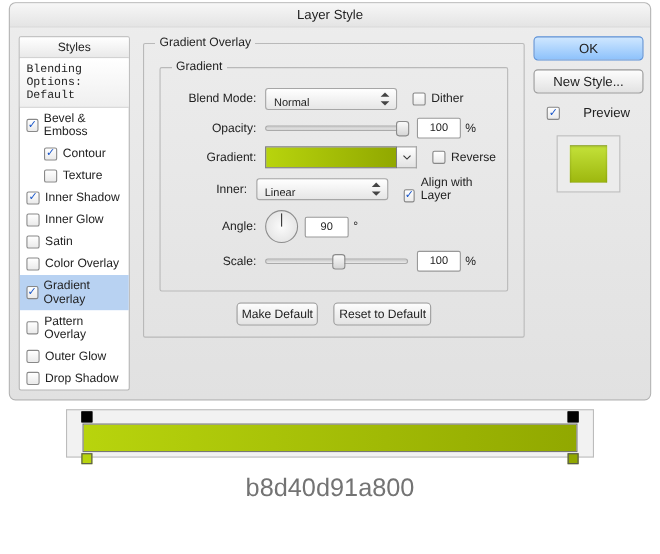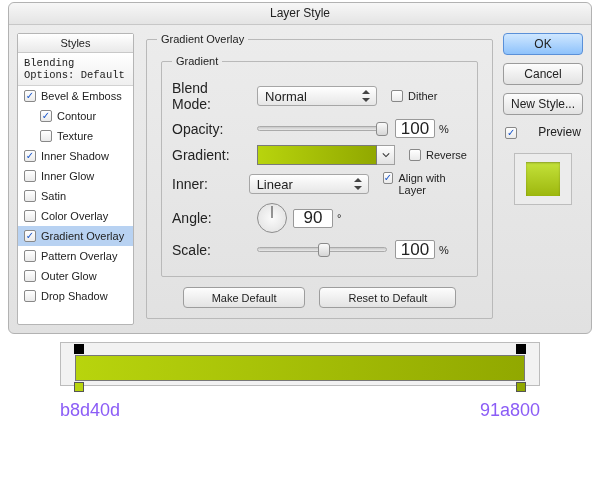--- a/index.html
+++ b/index.html
@@ -74,31 +74,31 @@
     border-radius: 2px;
     padding: 6px 10px 10px 10px;
     margin-bottom: 6px;
   }
   legend {
     font-size: 11px;
     padding: 0 4px;
   }
   fieldset.inner { margin: 4px 4px 10px 4px; }
   .row { display:flex; align-items:center; margin: 7px 0; }
-  .lab { width: 85px; padding-right: 8px; font-size:14px;}
+  .lab { width: 85px; text-align: right; padding-right: 8px; font-size:11px;}
   .select {
     height: 20px;
     border: 1px solid #a6a6a6;
     border-radius: 3px;
     background: linear-gradient(#fff,#e6e6e6);
     padding: 0 22px 0 7px;
-    font-size: 13px;
+    font-size: 10px;
     position: relative;
     display: inline-flex;
-    align-items: center;
+    align-items: flex-end;
     min-width: 120px;
   }
   .select::after{
     content:"";
     position:absolute; right:6px; top:3px;
     width:0; height:0;
     border-left:4px solid transparent;
     border-right:4px solid transparent;
     border-bottom:4px solid #444;
   }
@@ -122,64 +122,64 @@
     position:absolute; top:-5px;
     width:12px; height:14px;
     background:linear-gradient(#fafafa,#d6d6d6);
     border:1px solid #8a8a8a; border-radius:3px;
   }
   .numbox {
     width:40px; height:19px;
     border:1px solid #999;
     background:#fff;
     text-align:center;
-    font-size:17px;
+    font-size:10px;
     margin-left:8px;
     display:inline-flex; align-items:center; justify-content:center;
     border-radius:2px;
   }
   .pct { font-size:11px; margin-left:4px;}
   .gradswatch {
     width: 120px; height: 20px;
     border:1px solid #7a7a7a;
     background: linear-gradient(to right,#b8d40d,#91a800);
     display:inline-block;
   }
   .gradbtn {
     width: 18px; height: 20px;
     border:1px solid #a0a0a0; border-left:none;
     background: linear-gradient(#fff,#e2e2e2);
     display:inline-flex; align-items:center; justify-content:center;
   }
   .gradbtn svg{width:8px;height:8px;}
-  .checkbox-label{ display:flex; align-items:flex-start; gap:5px; margin-left:14px; font-size:11px;}
+  .checkbox-label{ display:flex; align-items:flex-end; gap:5px; margin-left:14px; font-size:11px;}
   .anglewheel{
     width:30px; height:30px; border:1px solid #8d8d8d; border-radius:50%;
     background:radial-gradient(#fbfbfb,#dedede);
     position:relative; margin-right:6px;
   }
   .anglewheel .needle{
     position:absolute; left:50%; top:50%;
     width:1px; height:12px; background:#333;
     transform-origin: bottom center;
     transform: translate(-50%,-100%);
   }
   .btn {
     height:21px;
     border:1px solid #9d9d9d; border-radius:4px;
     background:linear-gradient(#fdfdfd,#e3e3e3);
-    padding: 0 28px;
+    padding: 0 4px;
     font-size:11px;
     display:inline-flex; align-items:center; justify-content:center;
     cursor:default;
   }
   .btnrow{ display:flex; gap:14px; justify-content:center; margin-top:8px;}
   .rightcol{ width:96px; display:flex; flex-direction:column; align-items:center; gap:8px; padding-top:0;}
   .rightcol .rbtn{
-    width:80px; height:22px;
+    width:100px; height:22px;
     border:1px solid #9b9b9b; border-radius:4px;
     background:linear-gradient(#fdfdfd,#e2e2e2);
     font-size:12px;
     display:flex; align-items:center; justify-content:center;
     cursor:default;
   }
   .rightcol .rbtn.ok{
     background:linear-gradient(#cfe7ff,#8ec2fb);
     border-color:#5a90d8;
     font-weight:500;
@@ -208,23 +208,23 @@
   }
   .stop-top{
     position:absolute; top:-12px; width:10px; height:10px;
     background:#000; border:1px solid #000;
   }
   .stop-bot{
     position:absolute; bottom:-12px; width:10px; height:10px;
     background:#fff; border:1px solid #555;
   }
   .colorlabels{
-    display:flex; justify-content:space-between;
+    display:flex; justify-content:center;
     width:480px; margin:14px auto 0 auto;
-    color:#8b5cf6; font-size:18px; font-family:Arial,sans-serif;
+    color:#737373; font-size:23px; font-family:Arial,sans-serif;
   }
 </style>
 </head>
 <body>
 
 <div class="window">
   <div class="titlebar">
     <span>Layer Style</span>
   </div>
   <div class="content">
@@ -363,23 +363,20 @@
           <div class="btn">
               <span>Reset to Default</span>
             </div>
         </div>
       </fieldset>
     </div>
 
     <div class="rightcol">
       <div class="rbtn ok">
           <span>OK</span>
-        </div>
-      <div class="rbtn">
-          <span>Cancel</span>
         </div>
       <div class="rbtn">
           <span>New Style...</span>
         </div>
       <div class="previewline">
         <span class="cb checked"></span>
         <span>Preview</span>
       </div>
       <div class="previewsq">
           <div class="inner"></div>

